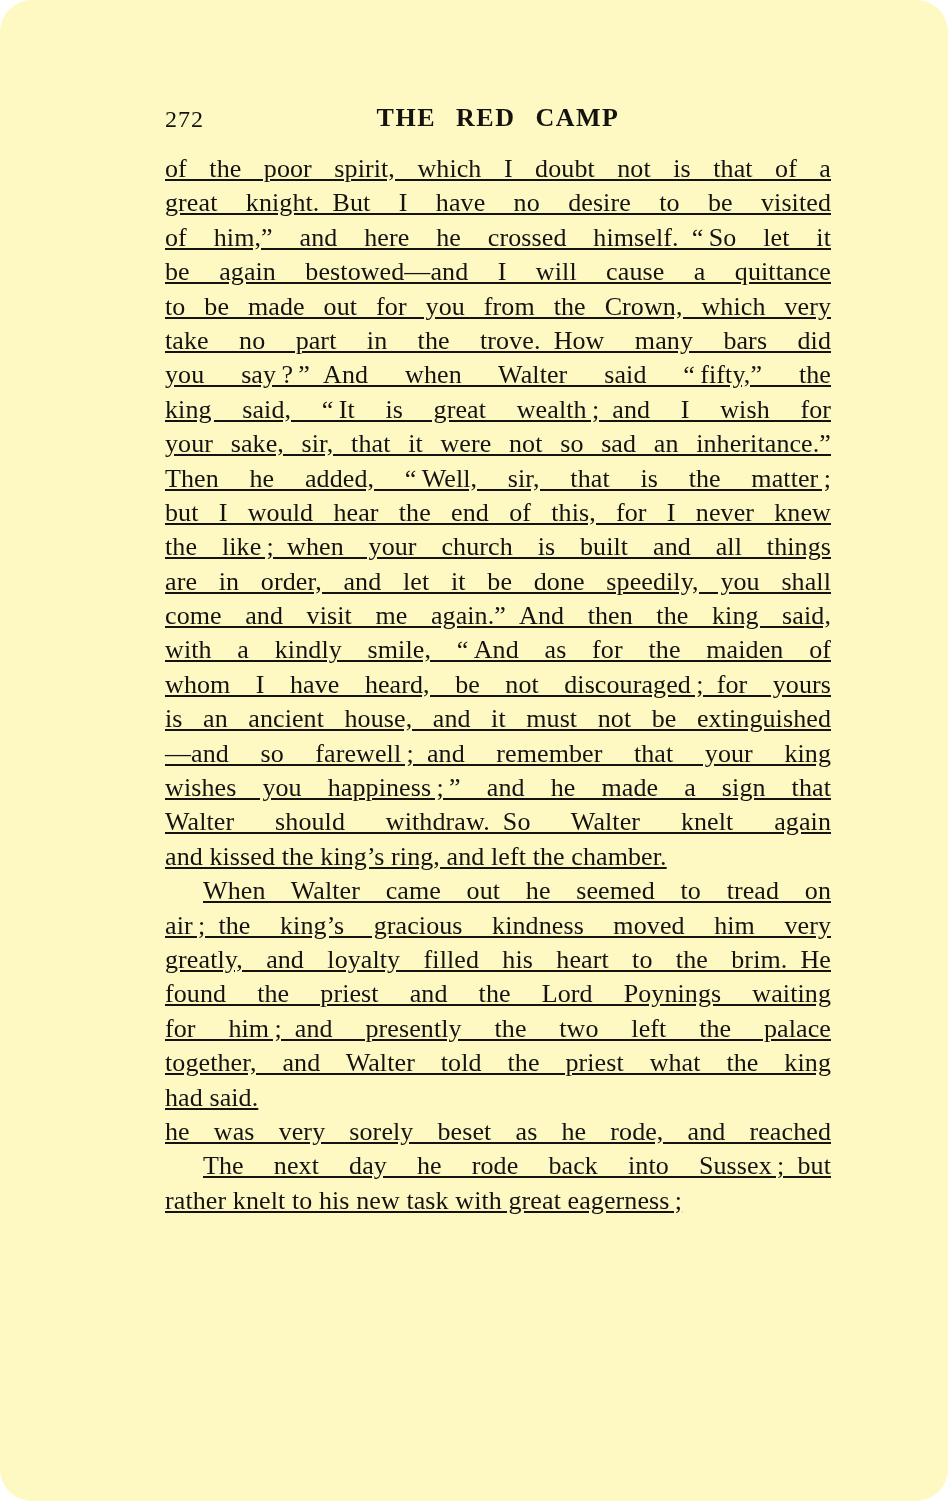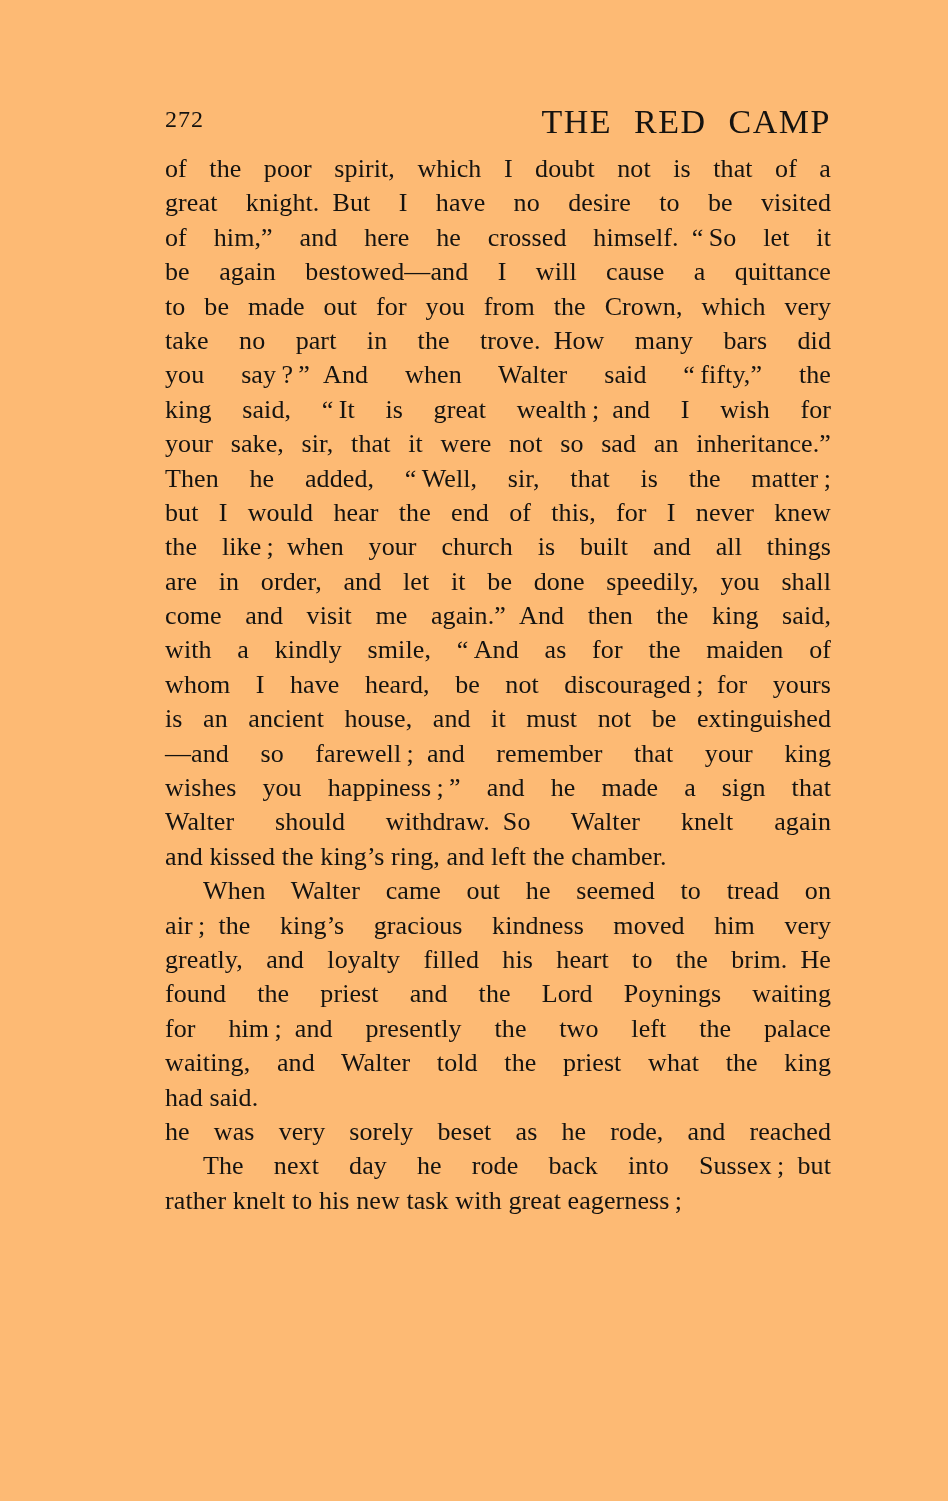--- a/index.html
+++ b/index.html
@@ -4,63 +4,66 @@
 <style>
   html, body {
     margin: 0;
     padding: 0;
     background: #ffffff;
   }
   .page {
     position: relative;
     width: 948px;
     height: 1501px;
-    background: #fdba74;
+    background: #fef9c3;
     overflow: hidden;
     font-family: "Liberation Serif", "DejaVu Serif", serif;
     color: #151310;
+    border-radius: 32px;
   }
   .header {
     position: absolute;
     top: 103px;
     left: 165px;
     width: 666px;
     height: 36px;
   }
   .page-num {
     position: absolute;
     left: 0;
     top: 3px;
     font-size: 24px;
     letter-spacing: 1px;
   }
   .running-title {
     position: absolute;
     left: 0;
     right: 0;
     top: 0;
-    text-align: right;
-    font-size: 34px;
+    text-align: center;
+    font-size: 26px;
     letter-spacing: 1.5px;
     word-spacing: 12px;
+    font-weight: bold;
   }
   .body-text {
     position: absolute;
     top: 152px;
     left: 165px;
     width: 666px;
   }
   .line {
     font-size: 26px;
     line-height: 34.4px;
     height: 34.4px;
     white-space: nowrap;
     text-align: justify;
     text-align-last: justify;
     letter-spacing: 0.1px;
+    text-decoration: underline;
   }
   .line.last {
     text-align-last: left;
   }
   .line.indent {
     text-indent: 38px;
   }
 </style>
 </head>
 <body>
@@ -90,19 +93,19 @@
       <div class="line">is an ancient house, and it must not be extinguished</div>
       <div class="line">—and so farewell ; and remember that your king</div>
       <div class="line">wishes you happiness ; ” and he made a sign that</div>
       <div class="line">Walter should withdraw. So Walter knelt again</div>
       <div class="line last">and kissed the king’s ring, and left the chamber.</div>
       <div class="line indent">When Walter came out he seemed to tread on</div>
       <div class="line">air ; the king’s gracious kindness moved him very</div>
       <div class="line">greatly, and loyalty filled his heart to the brim. He</div>
       <div class="line">found the priest and the Lord Poynings waiting</div>
       <div class="line">for him ; and presently the two left the palace</div>
-      <div class="line">waiting, and Walter told the priest what the king</div>
+      <div class="line">together, and Walter told the priest what the king</div>
       <div class="line last">had said.</div>
       <div class="line">he was very sorely beset as he rode, and reached</div>
       <div class="line indent">The next day he rode back into Sussex ; but</div>
       <div class="line last">rather knelt to his new task with great eagerness ;</div>
     </div>
 </div>
 
 </body></html>

